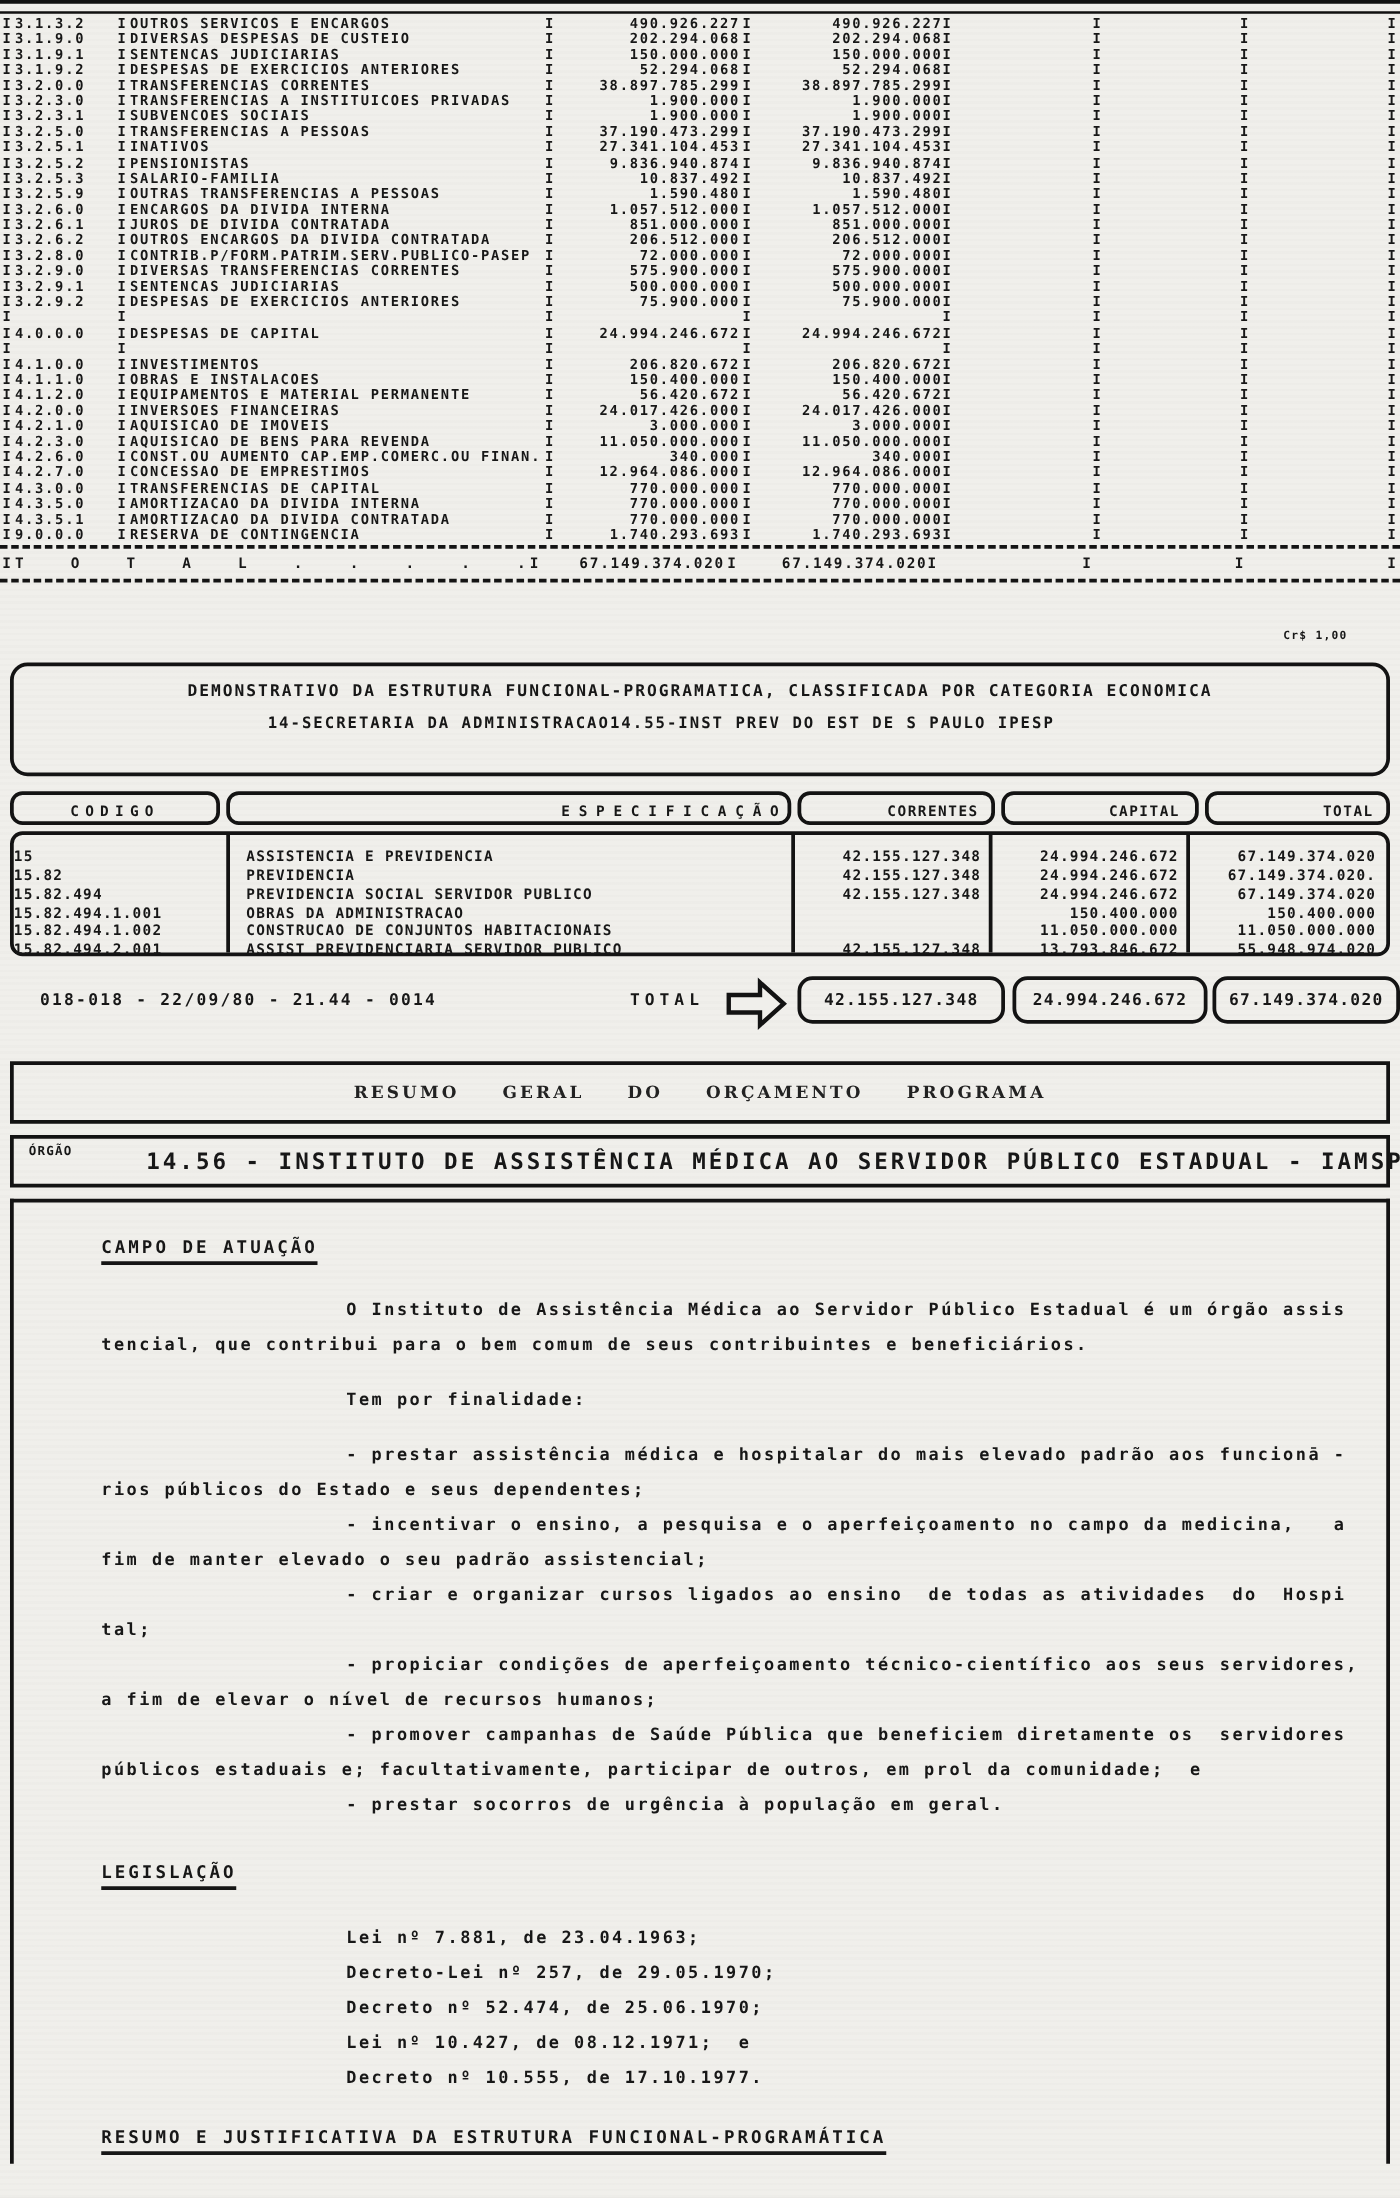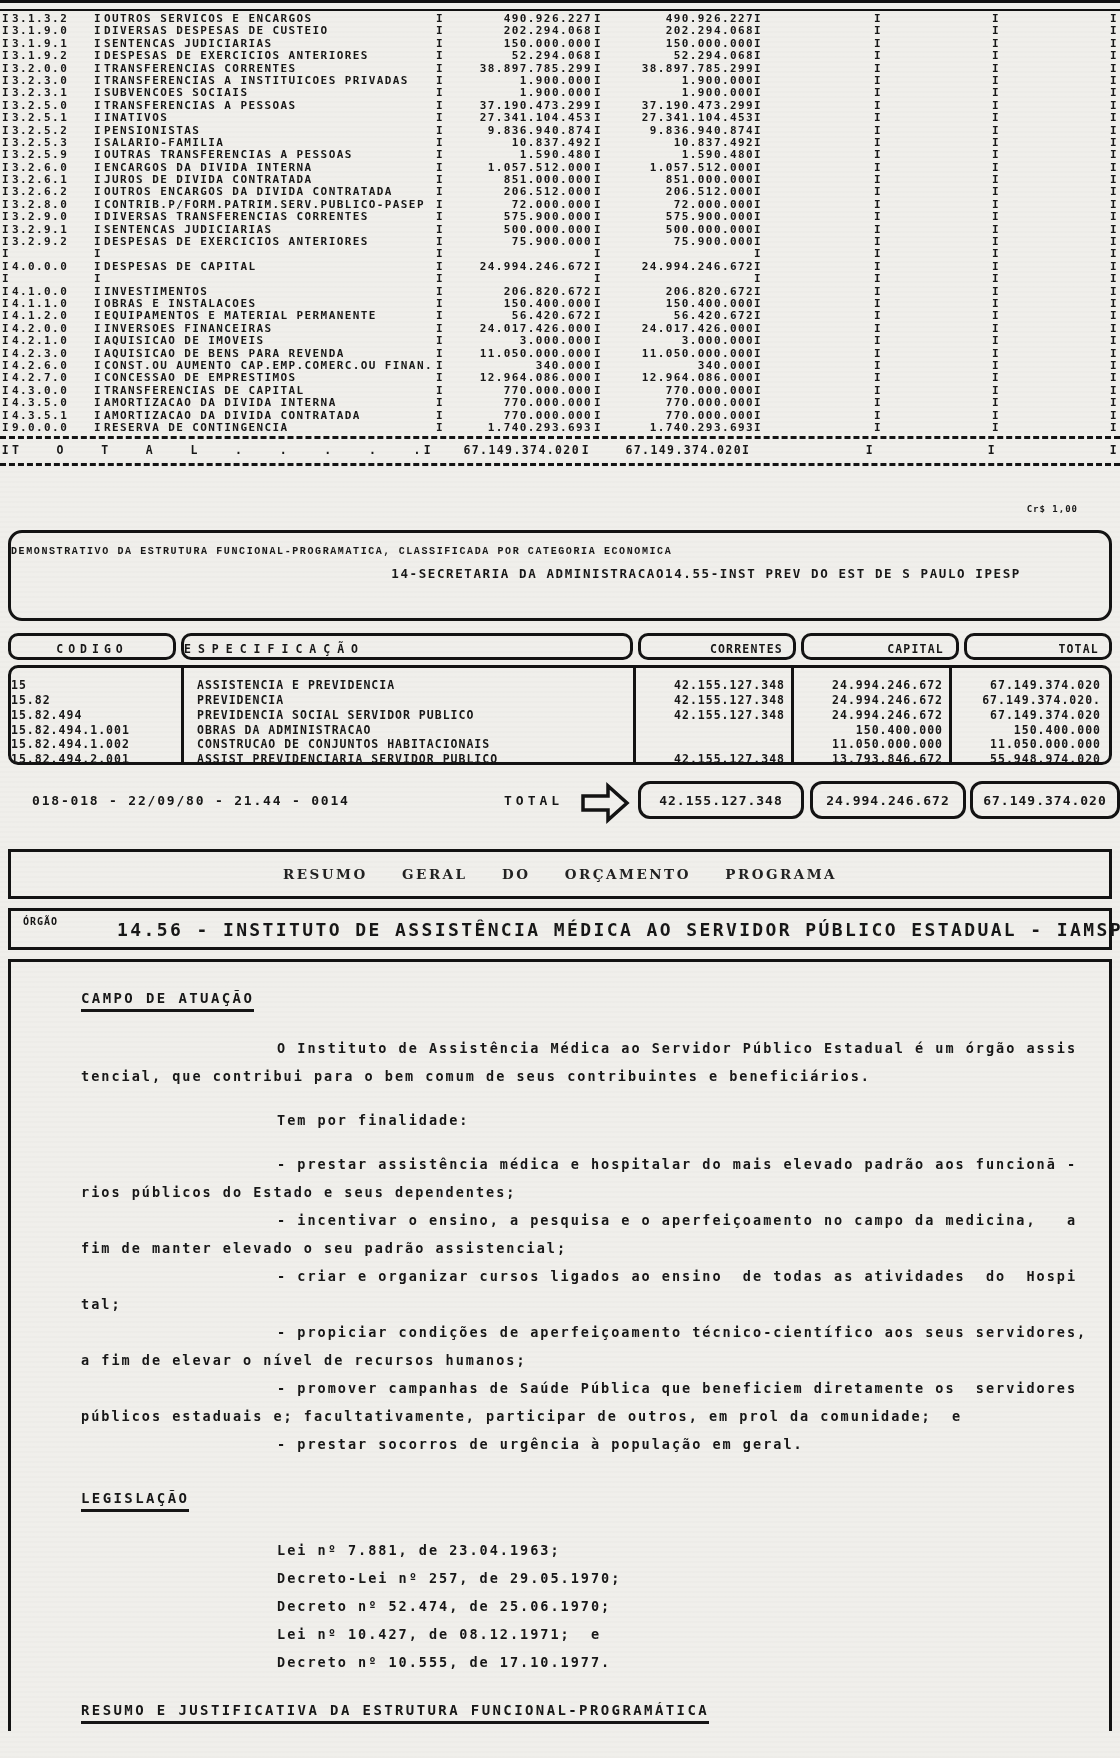--- a/index.html
+++ b/index.html
@@ -20,29 +20,29 @@
   .bt-e{flex:1;}
   .dashline{border-top:3px dashed #141414;margin:2px 0 0 0;}
   .bt-total{display:flex;height:22px;line-height:22px;font-size:11.5px;font-weight:bold;
             letter-spacing:1.4px;white-space:pre;}
   .bt-total .bt-label{width:410px;flex:none;letter-spacing:2px;}
   .currency-strip{position:relative;height:56px;}
   .currency-note{position:absolute;right:42px;top:38px;font-size:9px;font-weight:bold;letter-spacing:1px;}
   
   .hdr-box{margin:8px 8px 0 8px;border:3px solid #131313;border-radius:14px;height:72px;
            padding-top:13px;box-sizing:content-box;}
-  .hdr-title{font-size:10px;font-weight:bold;letter-spacing:1.6px;white-space:pre;font-family:Liberation Mono, monospace;}
-  .hdr-sub{display:flex;justify-content:flex-end;margin-top:9px;padding:0 88px 0 26px;
+  .hdr-title{text-align:center;font-size:13px;font-weight:bold;letter-spacing:1.6px;white-space:pre;}
+  .hdr-sub{display:flex;justify-content:center;margin-top:9px;padding:0 88px 0 26px;
            font-size:12.5px;font-weight:bold;letter-spacing:1.6px;white-space:pre;}
   
   .pt-heads{display:flex;gap:5px;margin:12px 8px 0 8px;}
   .pt-hbox{border:3px solid #131313;border-radius:10px;height:27px;line-height:27px;
            font-size:11.5px;font-weight:bold;box-sizing:border-box;}
   .pt-h-code{width:168px;text-align:center;letter-spacing:5px;}
-  .pt-h-spec{width:452px;text-align:left;letter-spacing:7px;}
+  .pt-h-spec{width:452px;text-align:right;letter-spacing:7px;}
   .pt-h-cor{width:158px;text-align:right;padding-right:10px;letter-spacing:1.2px;}
   .pt-h-cap{width:158px;text-align:right;padding-right:12px;letter-spacing:1.2px;}
   .pt-h-tot{flex:1;text-align:right;padding-right:10px;letter-spacing:1.2px;}
   .pt-body{position:relative;margin:5px 8px 0 8px;border:3px solid #131313;border-radius:10px;
            height:100px;padding-top:10px;box-sizing:border-box;}
   .pt-div{position:absolute;top:0;bottom:0;width:2.5px;background:#131313;}
   .pt-row{display:flex;height:14.8px;line-height:14.8px;font-size:11.5px;font-weight:bold;
           letter-spacing:1px;white-space:pre;}
   .pt-code{width:170px;flex:none;box-sizing:border-box;}
   .pt-spec{width:452px;flex:none;padding-left:16px;box-sizing:border-box;}

